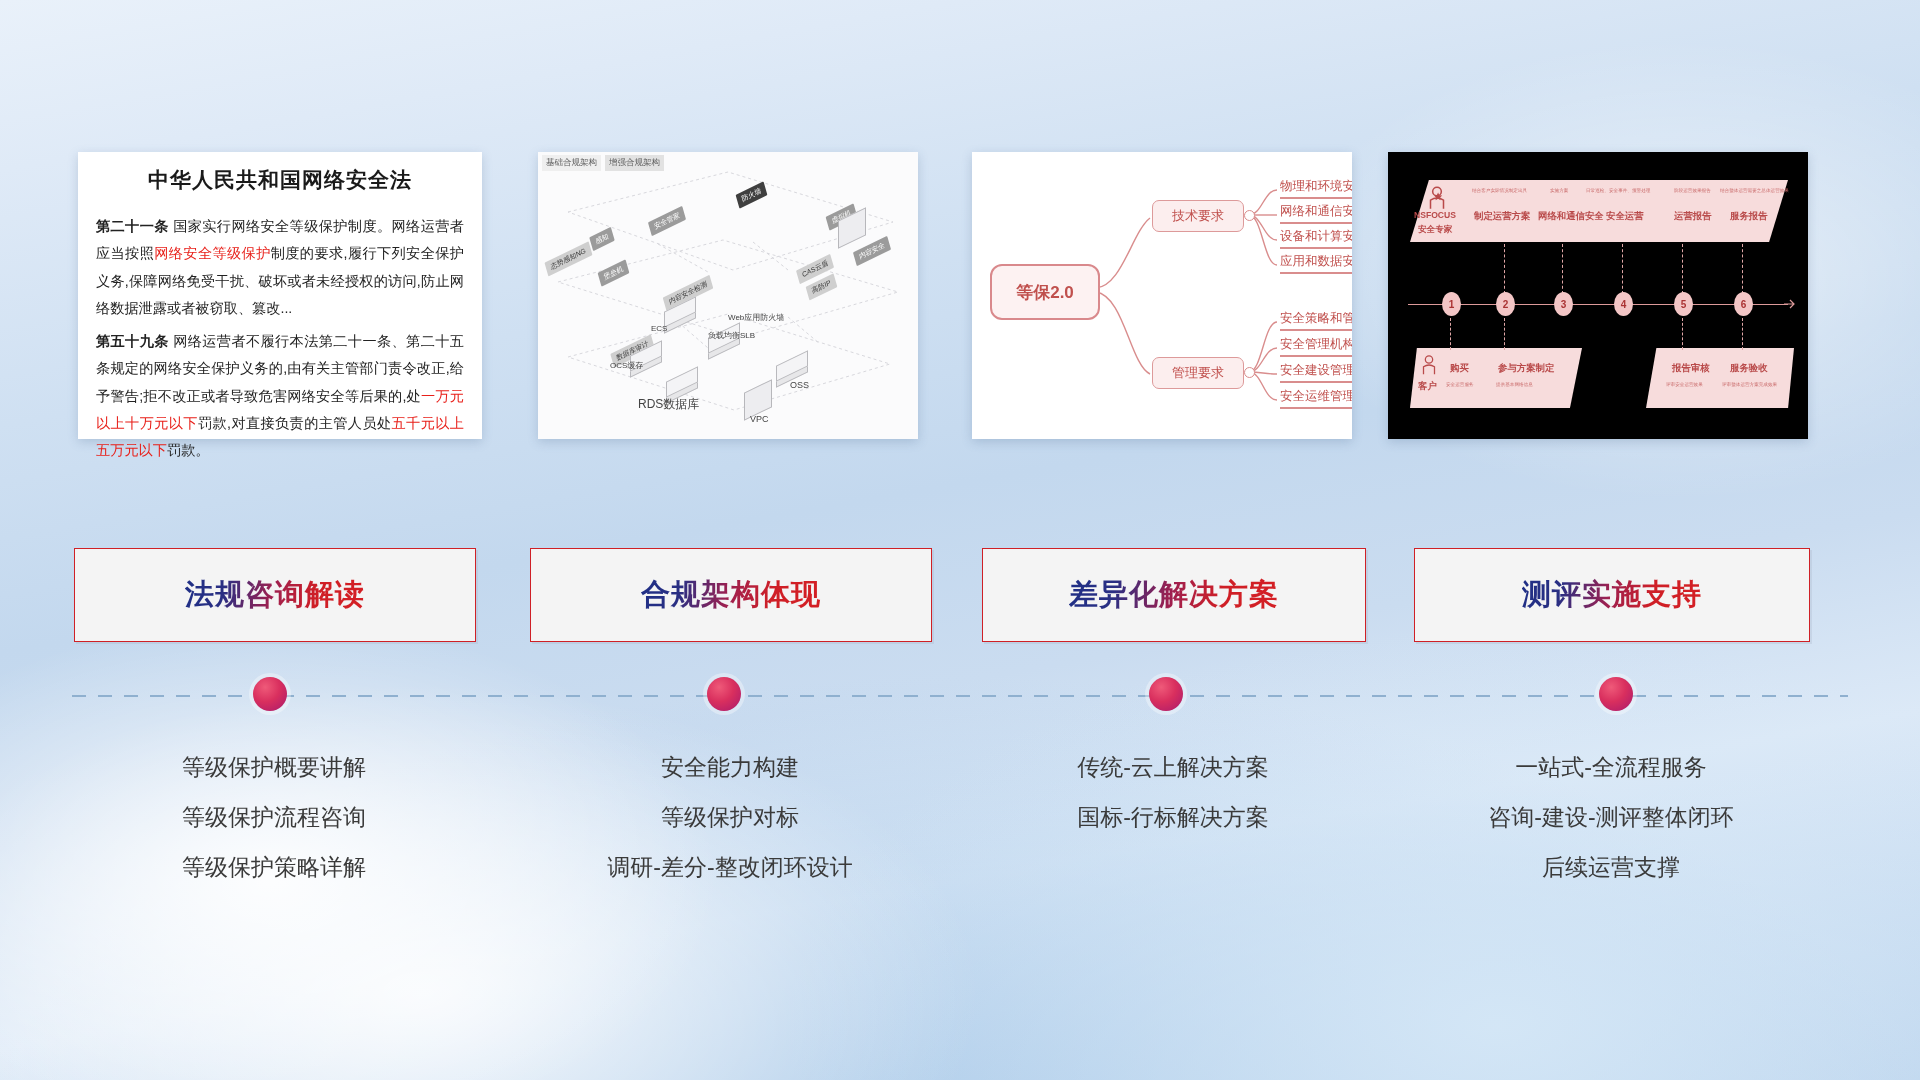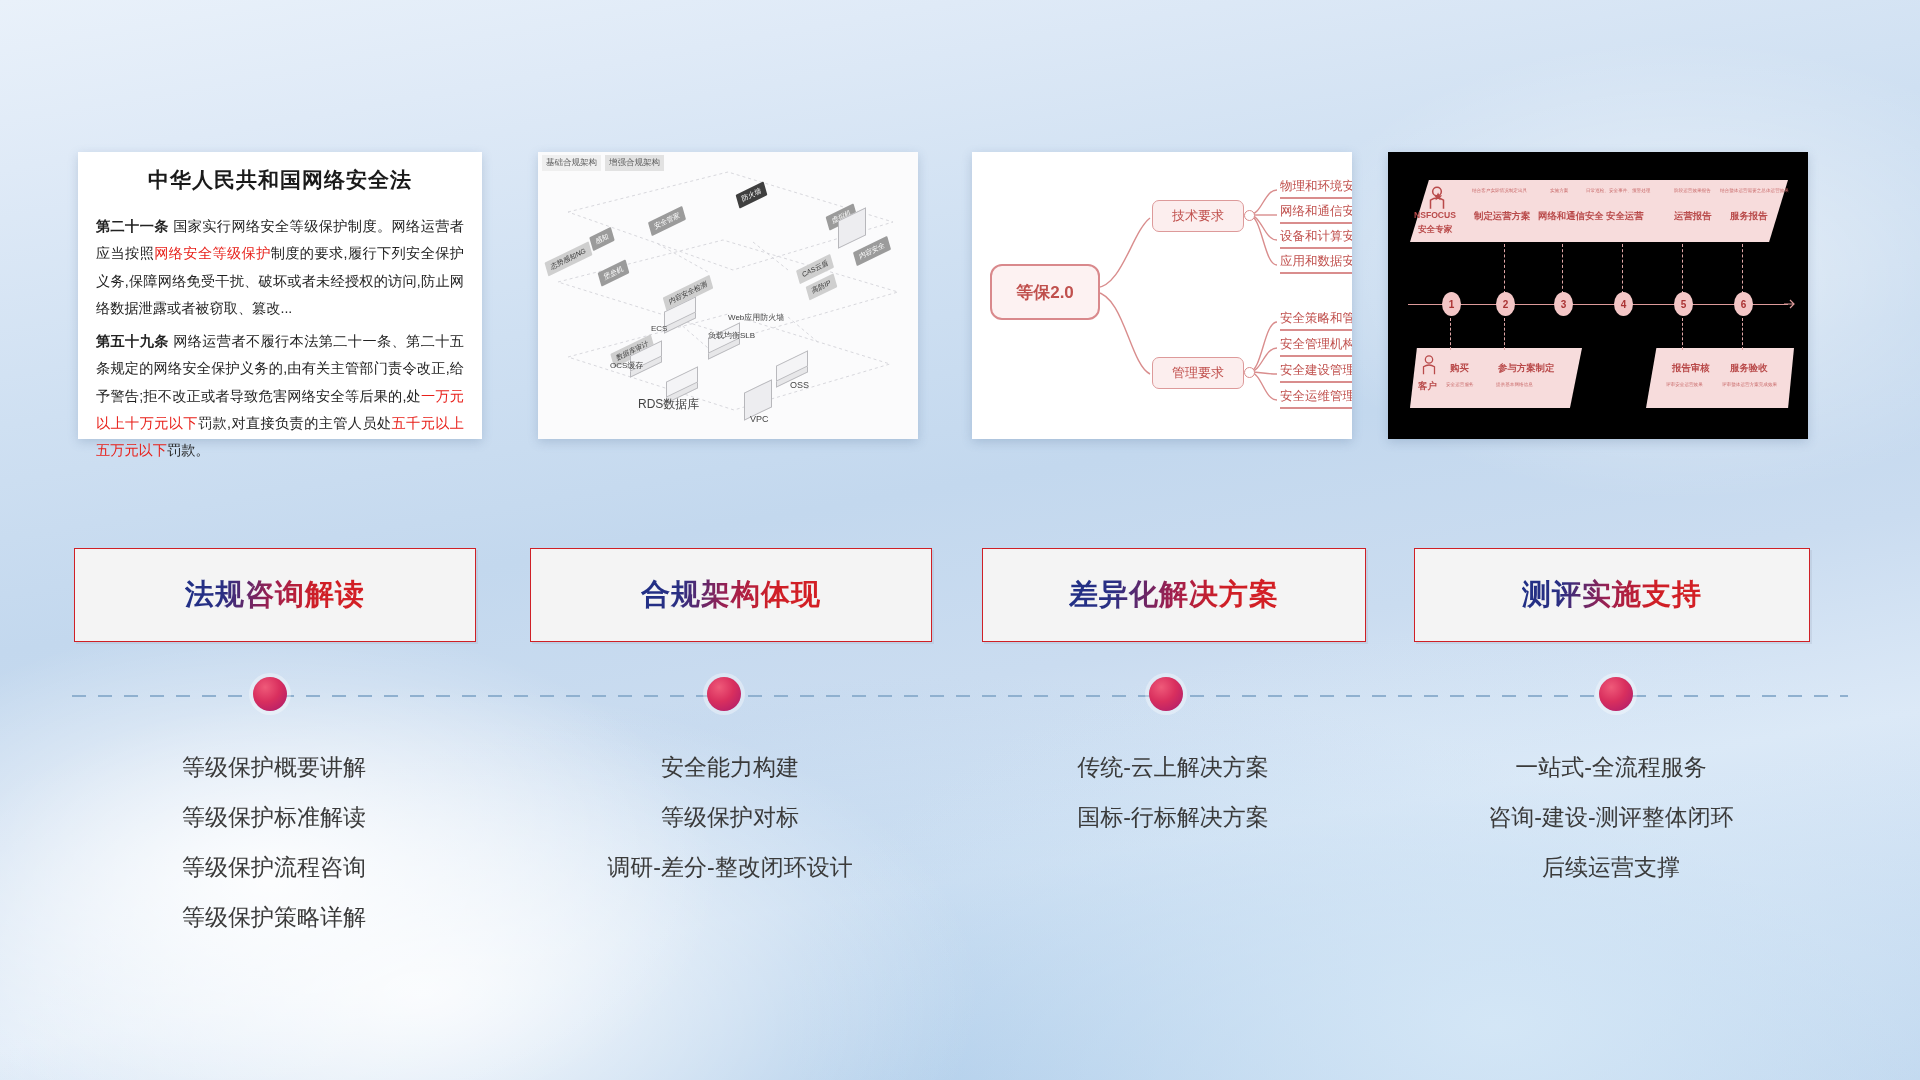--- a/index.html
+++ b/index.html
@@ -292,21 +292,20 @@
 
 <div class="tl"></div>
 <div class="tl-dot d1"></div>
 <div class="tl-dot d2"></div>
 <div class="tl-dot d3"></div>
 <div class="tl-dot d4"></div>
 
 <div class="lists">
   <div class="col l1">
     <div>等级保护概要讲解</div>
-    <div>等级保护标准解读</div>
     <div>等级保护流程咨询</div>
     <div>等级保护策略详解</div>
   </div>
   <div class="col l2">
     <div>安全能力构建</div>
     <div>等级保护对标</div>
     <div>调研-差分-整改闭环设计</div>
   </div>
   <div class="col l3">
     <div>传统-云上解决方案</div>

